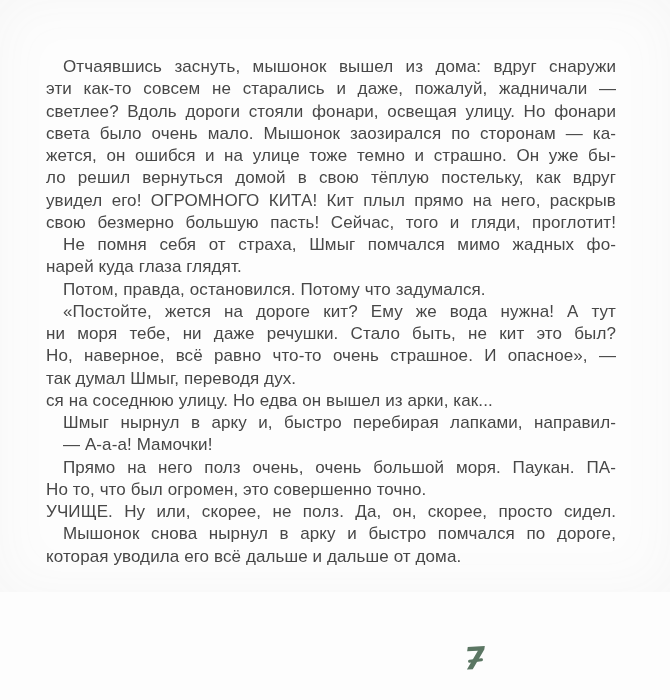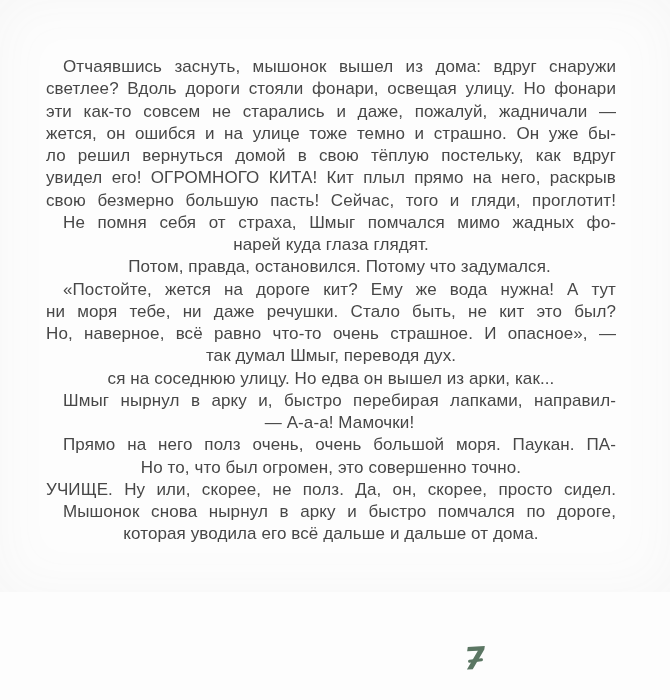--- a/index.html
+++ b/index.html
@@ -29,21 +29,21 @@
     left: 46px;
     top: 56px;
     width: 570px;
     font-size: 17px;
     line-height: 22.25px;
     color: var(--text);
     letter-spacing: 0.1px;
   }
   .para { margin: 0; }
   .line {
-    text-align: center;
+    text-align: left;
     white-space: normal;
     min-height: 22.25px;
   }
   .line.just {
     text-align: justify;
     text-align-last: justify;
   }
   .line.first {
     padding-left: 17px;
   }
@@ -77,22 +77,23 @@
   }
 </style>
 </head>
 <body>
 
 <div class="page">
 
   <div class="text-block">
       <div class="para">
         <div class="line first just">Отчаявшись заснуть, мышонок вышел из дома: вдруг снаружи</div>
+        <div class="line just">эти как-то совсем не старались и даже, пожалуй, жадничали —</div>
         <div class="line just">светлее? Вдоль дороги стояли фонари, освещая улицу. Но фонари</div>
-        <div class="line just">эти как-то совсем не старались и даже, пожалуй, жадничали —</div>
+        <div class="line just">света было очень мало. Мышонок заозирался по сторонам — ка-</div>
         <div class="line just">жется, он ошибся и на улице тоже темно и страшно. Он уже бы-</div>
         <div class="line just">ло решил вернуться домой в свою тёплую постельку, как вдруг</div>
         <div class="line just">увидел его! ОГРОМНОГО КИТА! Кит плыл прямо на него, раскрыв</div>
         <div class="line just">свою безмерно большую пасть! Сейчас, того и гляди, проглотит!</div>
       </div>
       <div class="para">
         <div class="line first just">Не помня себя от страха, Шмыг помчался мимо жадных фо-</div>
         <div class="line">нарей куда глаза глядят.</div>
       </div>
       <div class="para">

